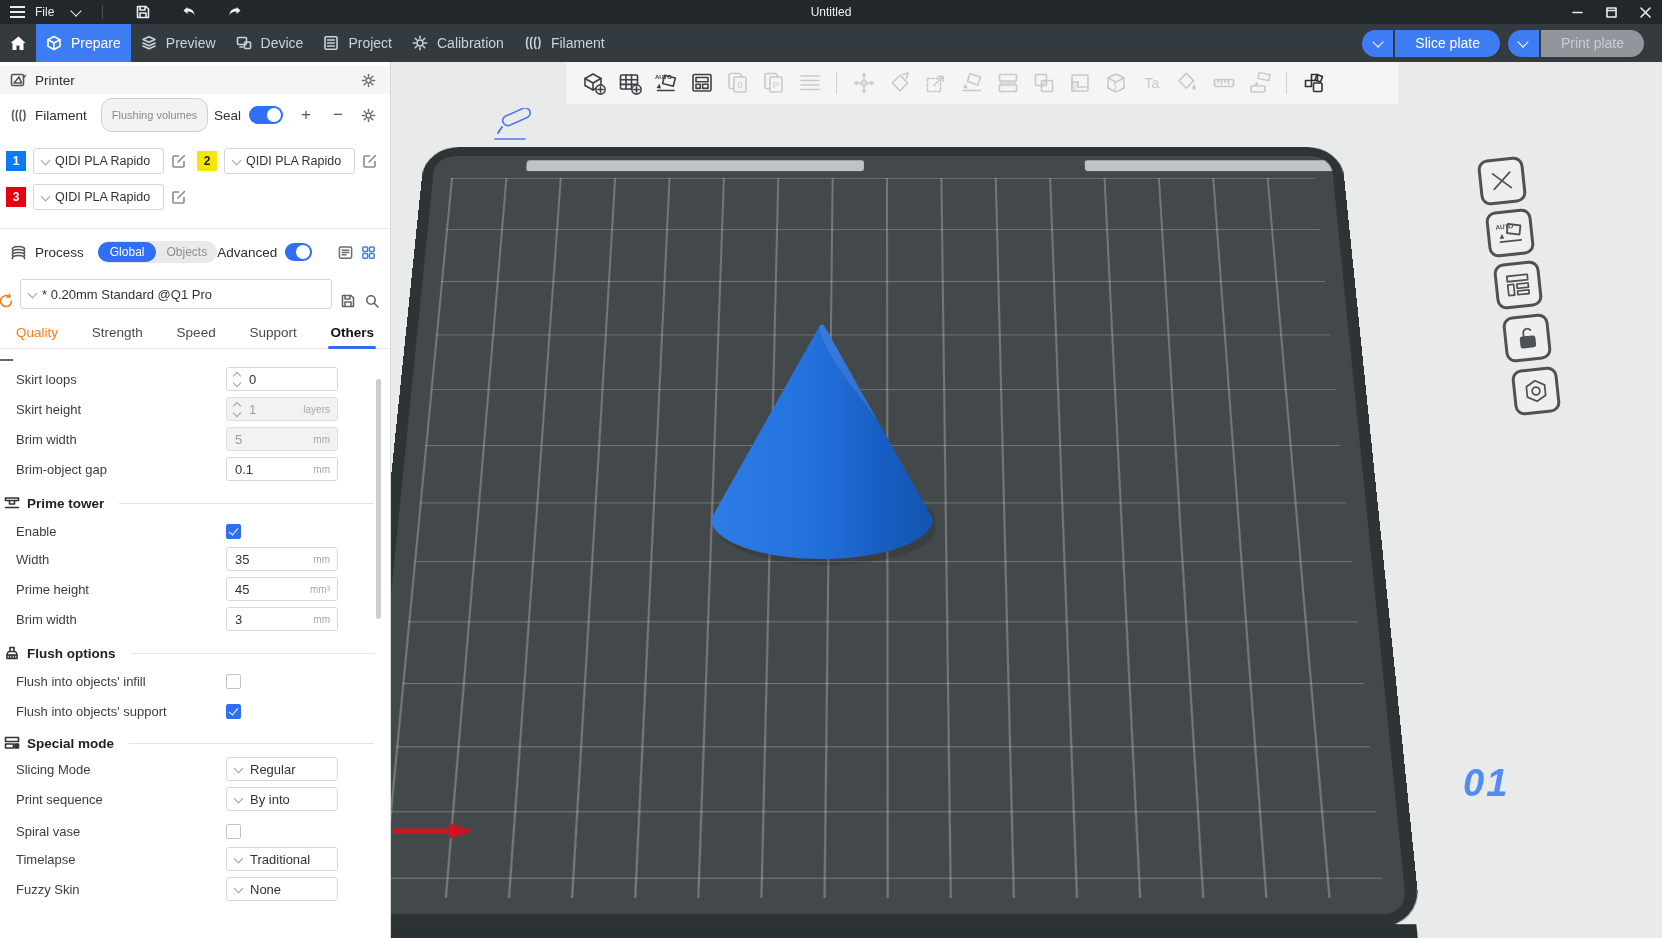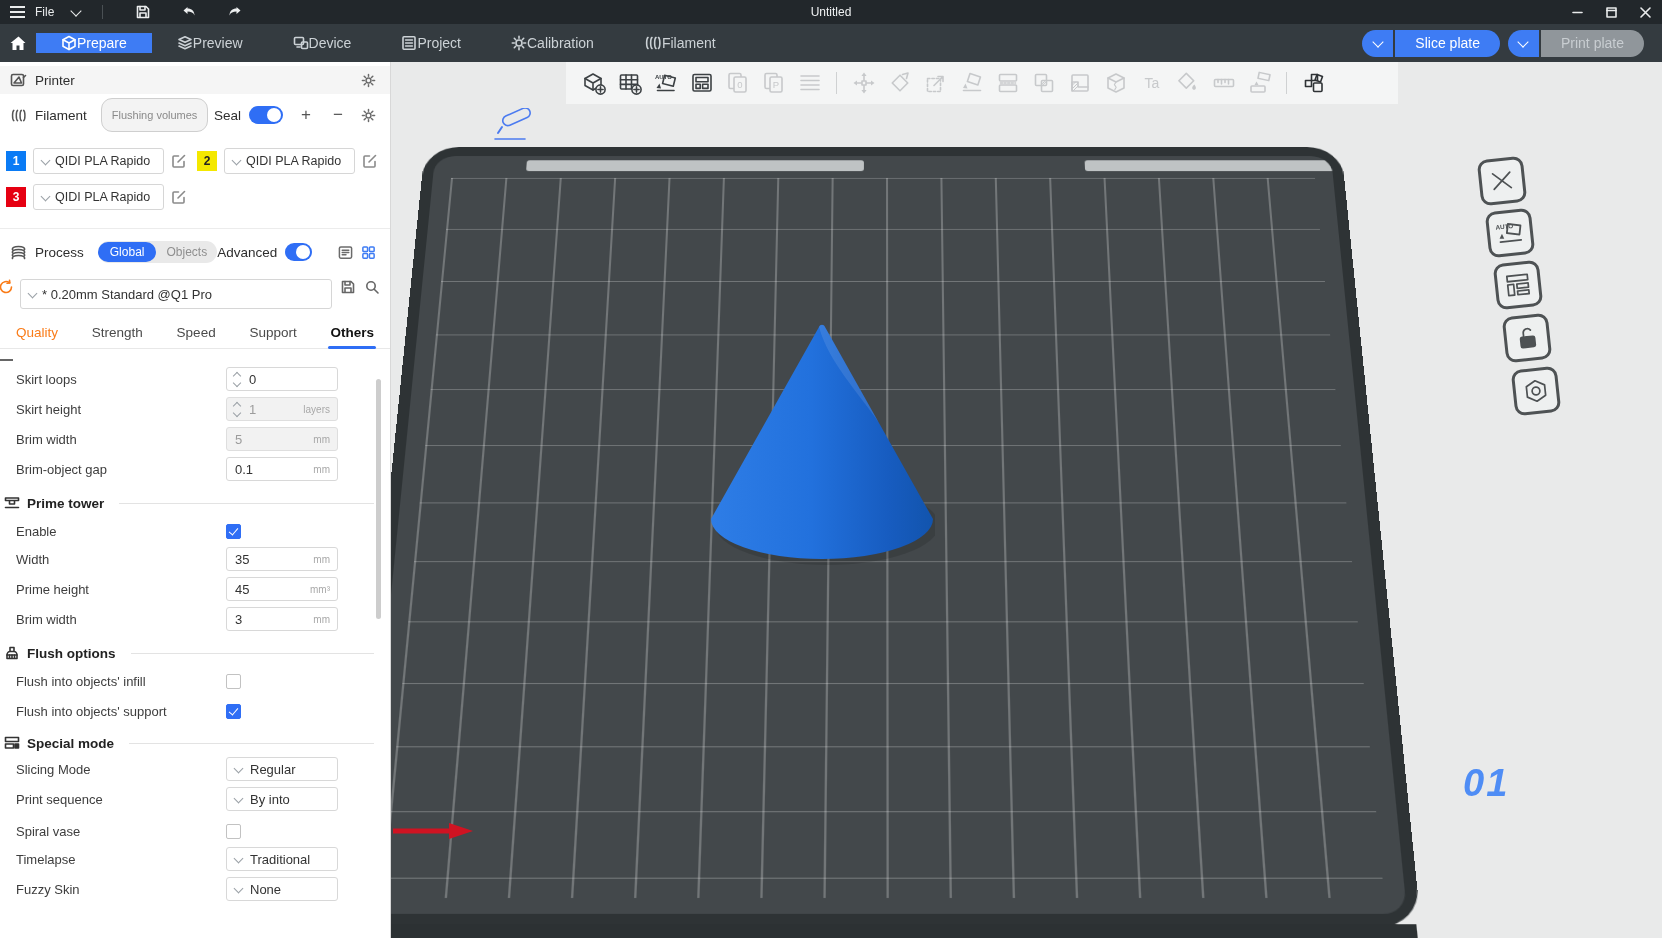--- a/index.html
+++ b/index.html
@@ -16,21 +16,21 @@
   .tb-chev{width:8px;height:8px;border-left:1.6px solid #e9ebec;border-bottom:1.6px solid #e9ebec;transform:rotate(-45deg);margin:-3px 0 0 8px}
   .tb-sep{width:1px;height:14px;background:#4a5054;margin:0 12px}
   .tb-ic{color:#eceeef;margin:0 10px}
   .tb-title{position:absolute;left:50%;transform:translateX(-50%);color:#f0f2f3}
   .tb-win{margin-left:auto;display:flex;align-items:center;height:100%}
   .wbtn{width:34px;height:100%;display:flex;align-items:center;justify-content:center;color:#e9ebec;font-size:12px}
 
   
   .tabbar{height:38px;background:#343b40;display:flex;align-items:center}
   .home{width:36px;height:38px;display:flex;align-items:center;justify-content:center;color:#fff}
-  .tab{height:20px;display:flex;align-items:center;padding:0 25px;color:#ccd2d6;font-size:14px;cursor:default}
+  .tab{height:38px;display:flex;align-items:center;gap:9px;padding:0 10px;color:#ccd2d6;font-size:14px;cursor:default}
   .tab .ticn{color:#ccd2d6}
   .tab.active{background:#3e7cf4;color:#fff}
   .tab.active .ticn{color:#fff}
   .tab-actions{margin-left:auto;display:flex;gap:8px;padding-right:18px}
   .split-btn{display:flex;height:27px;align-items:stretch}
   .split-btn .chev-seg{width:31px;background:#3e7cf4;border-radius:14px 0 0 14px;display:flex;align-items:center;justify-content:center;margin-right:2px}
   .split-btn .chev-seg i{width:8px;height:8px;border-left:1.8px solid #fff;border-bottom:1.8px solid #fff;transform:rotate(-45deg);margin-top:-3px}
   .split-btn .lbl-seg{padding:0 20px;border-radius:0 14px 14px 0;display:flex;align-items:center;font-size:14px}
   .split-btn.slice .lbl-seg{background:#3e7cf4;color:#fff}
   .split-btn.print .lbl-seg{background:#90969b;color:#c8cdd1}
@@ -67,21 +67,21 @@
 
   .sb-divider{height:1px;background:#ececec;margin-top:18px}
 
   .process-row{margin-top:8px;height:30px}
   .seg{display:flex;align-items:center;background:#e9e9e9;border-radius:11px;height:22px;margin-left:14px;font-size:12px}
   .seg .on{background:#2f6ef5;color:#fff;border-radius:11px;padding:3px 12px}
   .seg .off{color:#8f8f8f;padding:3px 10px}
   .adv-lbl{margin-left:auto;font-size:13.5px;color:#2e2e2e}
   .proc-icons{display:flex;gap:8px;margin-left:26px;color:#6b6b6b}
 
-  .preset-row{display:flex;align-items:flex-start;margin:12px 10px 0 0}
+  .preset-row{display:flex;align-items:flex-end;margin:12px 10px 0 0}
   .reset-ic{color:#fa7b17;width:18px;display:flex;margin-left:-2px}
   .preset-dd{flex:1;height:30px;border:1px solid #d6d6d6;border-radius:3px;display:flex;align-items:center;font-size:13px;color:#333;background:#fff;margin-left:4px}
   .preset-icons{display:flex;gap:8px;margin-left:8px;color:#666}
 
   .ptabs{display:flex;justify-content:space-between;align-items:flex-end;margin-top:12px;padding:0 16px;border-bottom:1px solid #e8e8e8;height:28px}
   .ptab{position:relative;padding-bottom:8px;font-size:13.5px;color:#4a4a4a}
   .ptab.modified{color:#fa7c19}
   .ptab.active{color:#111;font-weight:bold}
   .ptab.active::after{content:"";position:absolute;left:-2px;right:-2px;bottom:-1px;height:3px;background:#2f6ef5;border-radius:2px}
 

